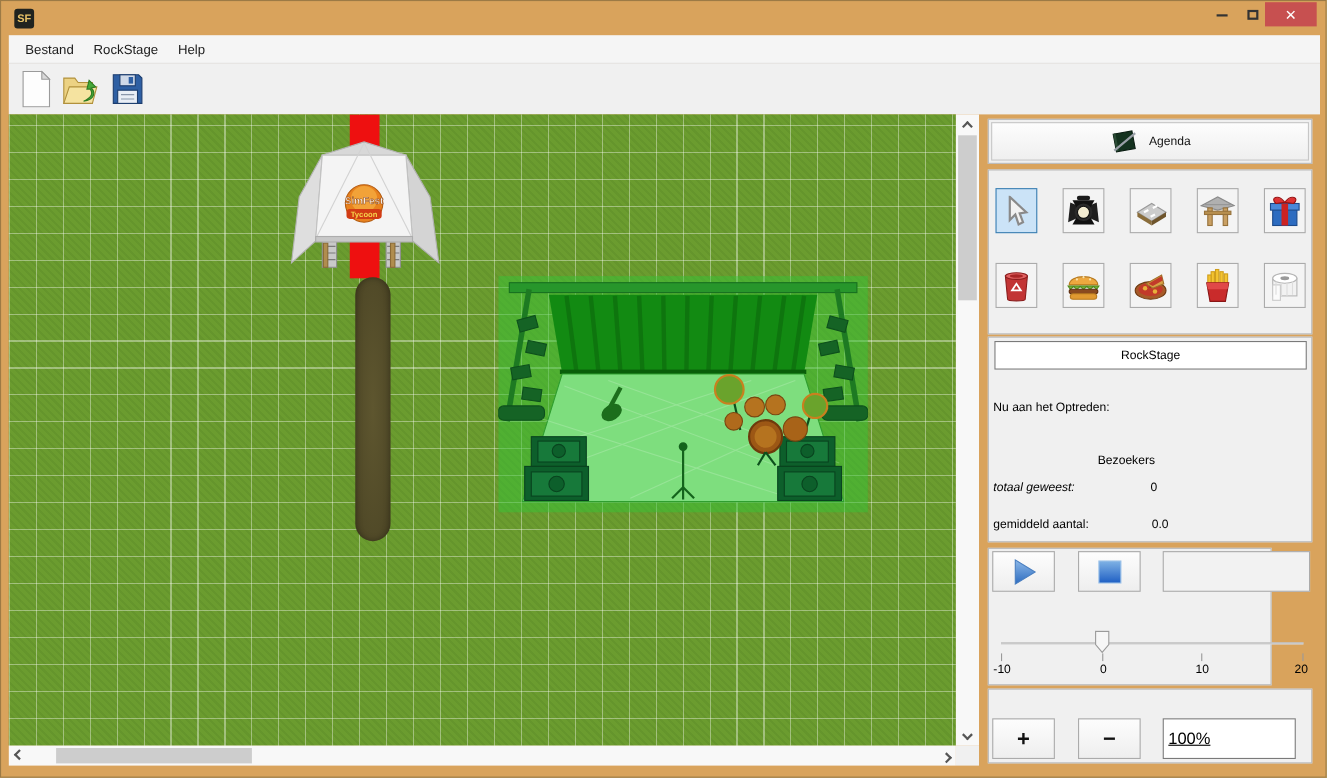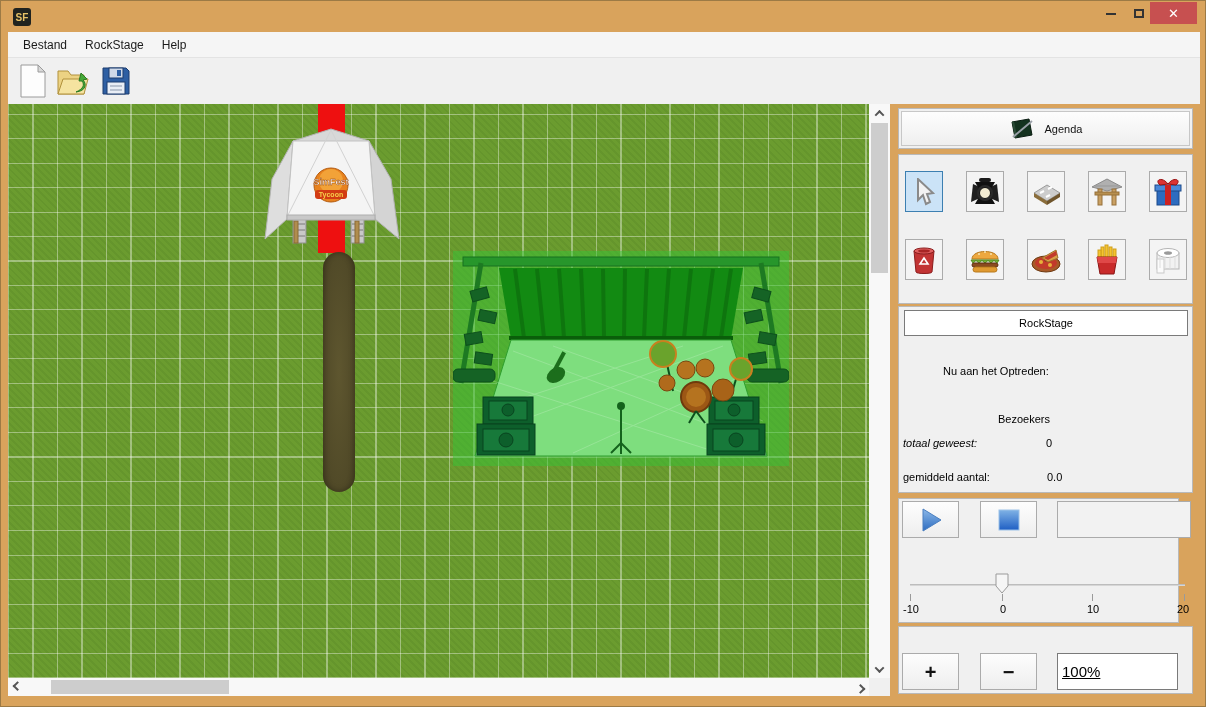--- a/index.html
+++ b/index.html
@@ -400,29 +400,29 @@
             <line x1="12" y1="12" x2="12" y2="24"></line>
             <line x1="17" y1="12" x2="17" y2="24"></line>
             <line x1="22" y1="11" x2="22" y2="23"></line>
           </g>
       </svg>
     </div>
   </div>
 
   <div class="group" style="left:897px;top:305px;width:295px;height:187px;">
     <input class="text-field" style="left: 5px; top: 3px; width: 284px; height: 26px; text-align: center;" value="RockStage">
-    <span class="lbl" style="left:4px;top:58px;margin-left:40px;">Nu aan het Optreden:</span>
+    <span class="lbl" style="left:4px;top:58px;">Nu aan het Optreden:</span>
     <span class="lbl" style="left:0;top:106px;width:250px;text-align:center;">Bezoekers</span>
     <span class="lbl" style="left:4px;top:130px;font-style:italic;">totaal geweest:</span>
     <span class="lbl" style="left:147px;top:130px;">0</span>
     <span class="lbl" style="left:4px;top:164px;">gemiddeld aantal:</span>
     <span class="lbl" style="left:148px;top:164px;">0.0</span>
   </div>
 
-  <div class="group" style="left:897px;top:497px;width:281px;height:125px;">
+  <div class="group" style="left:897px;top:497px;width:258px;height:125px;">
     <div class="push-btn" style="left:3px;top:2px;width:57px;height:37px;">
       <svg width="26" height="26" viewBox="0 0 26 26">
         <defs>
             <linearGradient id="pg" x1="0" y1="0" x2="0" y2="1">
           <stop offset="0" stop-color="#8cb8e8"></stop>
               <stop offset="1" stop-color="#2d6cc0"></stop>
             </linearGradient>
           </defs>
         <polygon points="5,2 23,13 5,24" fill="url(#pg)" stroke="#4a7fc0"></polygon>
       </svg>

